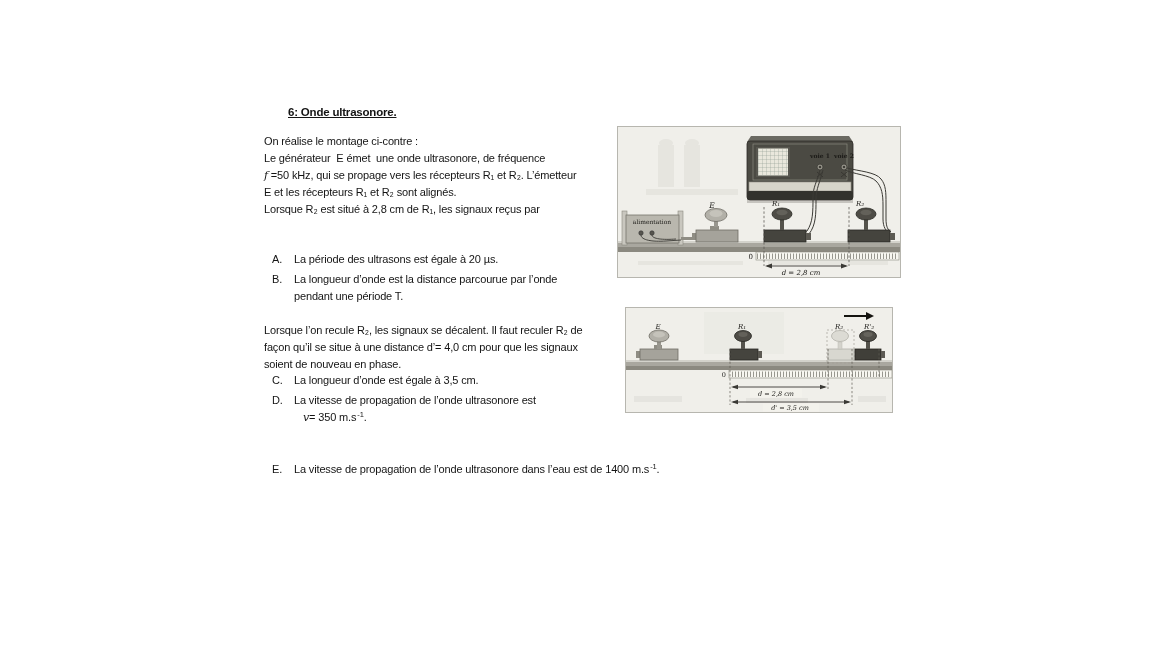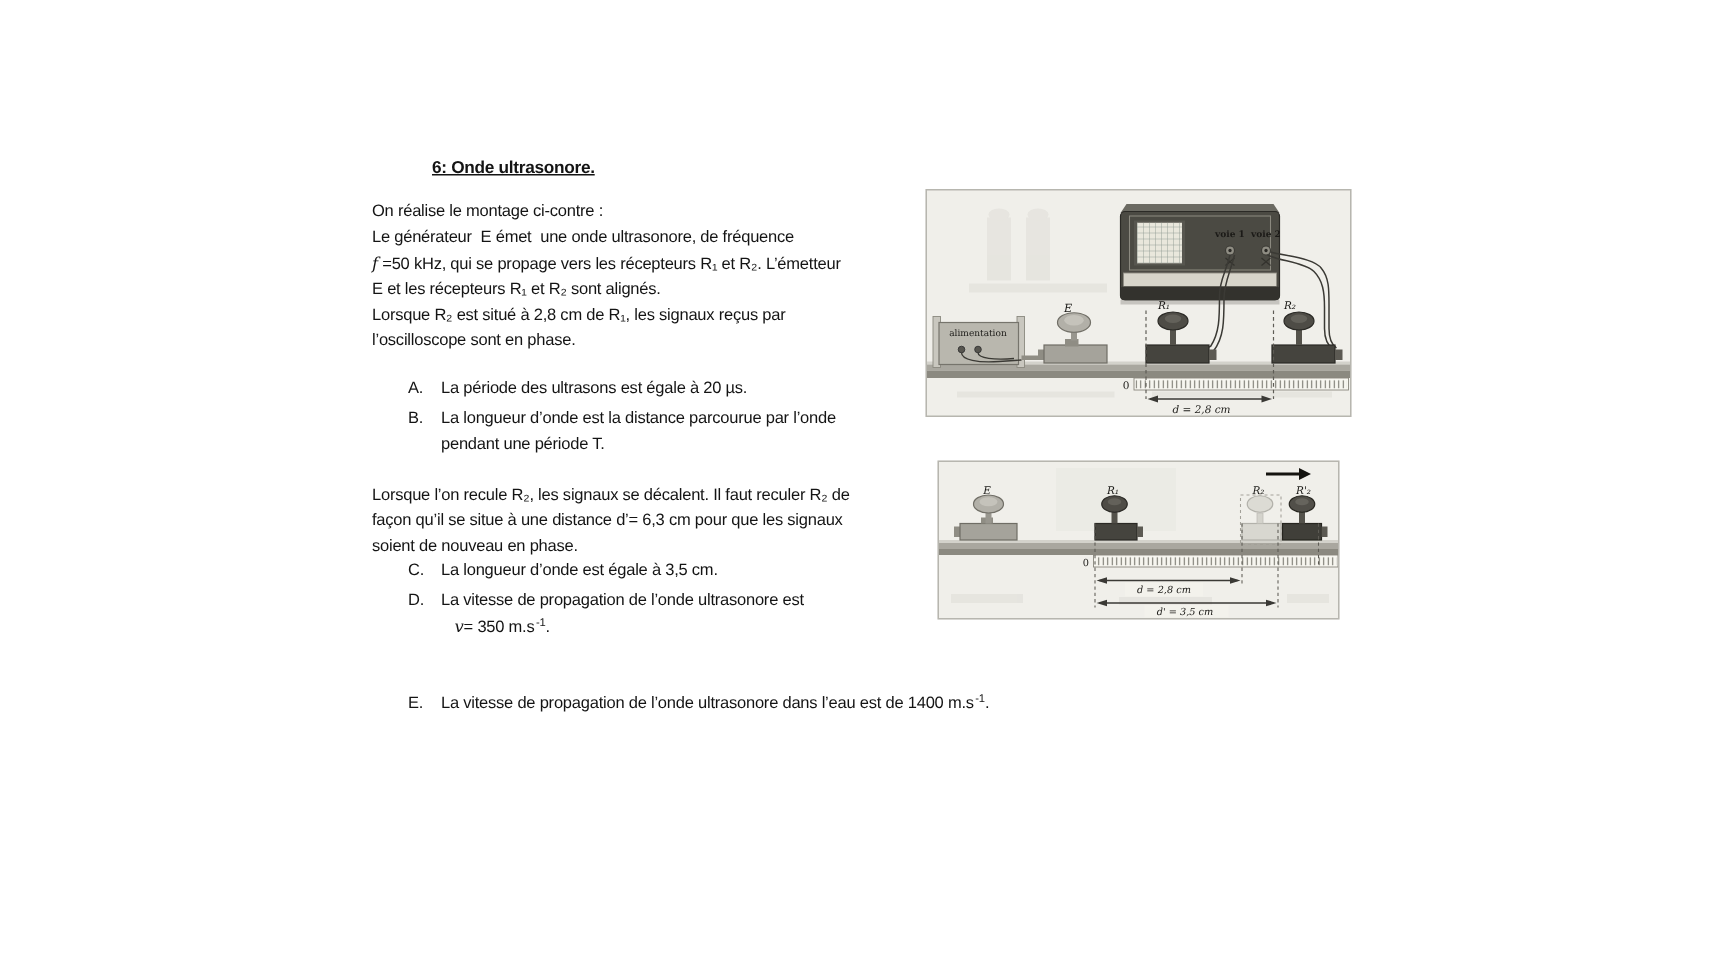--- a/index.html
+++ b/index.html
@@ -4,21 +4,21 @@
 <style>
   html,body{margin:0;padding:0;}
   body{
     width:1152px;height:648px;position:relative;overflow:hidden;
     background:#ffffff;color:#141414;
     font-family:"Liberation Sans","DejaVu Sans",sans-serif;
   }
   .abs{position:absolute;}
   .title{font-size:11.5px;font-weight:bold;text-decoration:underline;letter-spacing:-0.2px;padding-left:40px;}
   .blk{font-size:11px;line-height:17px;letter-spacing:-0.15px;}
-  .ln{white-space:pre;}
+  .ln{white-space:pre;margin-left:16px;}
   .itf{font-family:"DejaVu Serif",serif;font-style:italic;}
   .items .item{display:flex;margin-bottom:3px;}
   .items .lbl{flex:none;width:22px;}
   .items .txt{width:292px;}
   .items .item.nowrap .txt{width:auto;white-space:pre;text-align:right;}
   .d2{display:inline-block;margin-left:9px;}
   .sup{font-size:7.5px;position:relative;top:-4px;margin-left:1px;}
   .fig{position:absolute;background:#f0efea;border:1px solid #b7b6af;}
   .fig text{fill:#1b1a17;}
   .seriflab{font-family:"DejaVu Serif",serif;}
@@ -29,37 +29,36 @@
 <div class="abs" style="inset:0">
 
   <div class="abs title" style="left:248px;top:106px">6: Onde ultrasonore.</div>
 
   <div class="abs blk" style="left:248px;top:133px">
     <div class="ln">On réalise le montage ci-contre :</div>
     <div class="ln">Le générateur  E émet  une onde ultrasonore, de fréquence</div>
     <div class="ln"><span class="itf">f</span><span> =50 kHz, qui se propage vers les récepteurs R₁ et R₂. L’émetteur</span></div>
     <div class="ln">E et les récepteurs R₁ et R₂ sont alignés.</div>
     <div class="ln">Lorsque R₂ est situé à 2,8 cm de R₁, les signaux reçus par</div>
-    <div class="ln">l’oscilloscope sont en phase.</div>
   </div>
 
   <div class="abs blk items" style="left:272px;top:251px">
     <div class="item">
       <span class="lbl">A.</span>
       <span class="txt">La période des ultrasons est égale à 20 µs.</span>
     </div>
     <div class="item">
       <span class="lbl">B.</span>
       <span class="txt">La longueur d’onde est la distance parcourue par l’onde pendant une période T.</span>
     </div>
   </div>
 
   <div class="abs blk" style="left:248px;top:322px">
     <div class="ln">Lorsque l’on recule R₂, les signaux se décalent. Il faut reculer R₂ de</div>
-    <div class="ln">façon qu’il se situe à une distance d’= 6,3 cm pour que les signaux</div>
+    <div class="ln">façon qu’il se situe à une distance d’= 4,0 cm pour que les signaux</div>
     <div class="ln">soient de nouveau en phase.</div>
   </div>
 
   <div class="abs blk items" style="left:272px;top:372px">
     <div class="item">
       <span class="lbl">C.</span>
       <span class="txt">La longueur d’onde est égale à 3,5 cm.</span>
     </div>
     <div class="item">
       <span class="lbl">D.</span>

